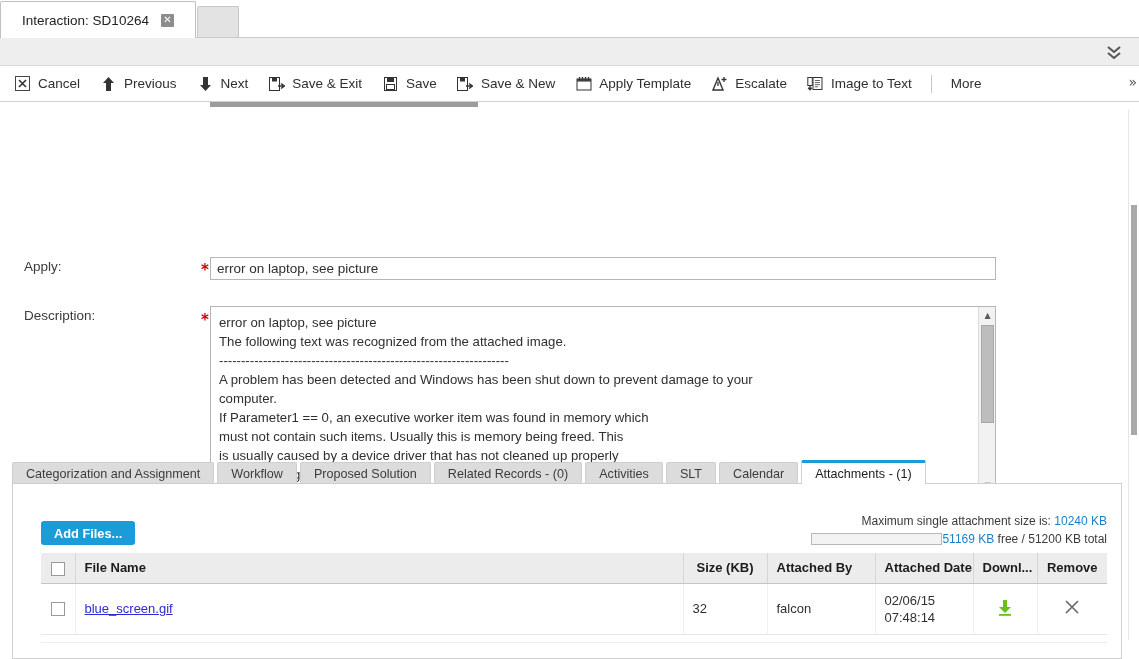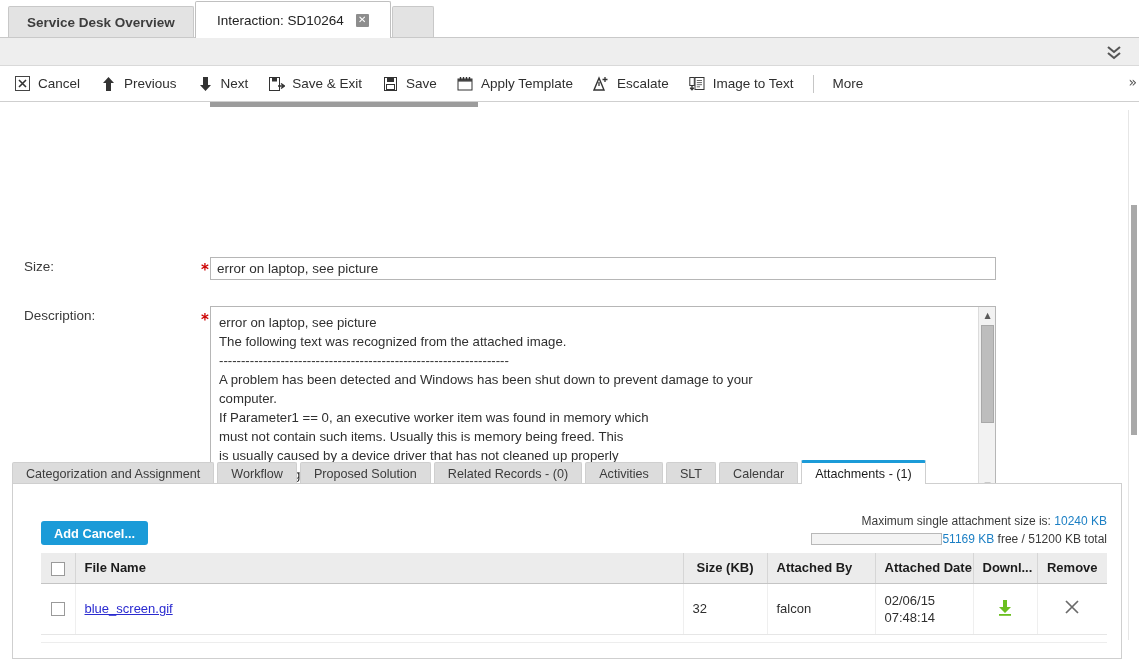--- a/index.html
+++ b/index.html
@@ -208,23 +208,20 @@
   .xmark { display: inline-block; color: #6a6a6a; font-size: 17px;
            font-family: "DejaVu Sans", sans-serif; line-height: 1; cursor: pointer; }
   .tbl-bottomrule { position: absolute; left: 28px; right: 14px; top: 158px;
                     height: 1px; background: #ededed; }
 </style>
 </head>
 <body>
 
 <div class="tabstrip">
   <div class="tabs">
-    <div class="wtab first">
-      <span>Service Desk Overview</span>
-    </div>
     <div class="wtab active">
       <span>Interaction: SD10264</span>
       <span class="tab-close">✕</span>
     </div>
     <div class="wtab blank"></div>
   </div>
 </div>
 <div class="tabstrip-underline"></div>
 
 <div class="graybar"></div>
@@ -280,20 +277,30 @@
     <span class="ic">
       <svg width="15" height="16" viewBox="0 0 15 16">
           <rect x="1.5" y="1.5" width="12" height="13" fill="#fff" stroke="#333"></rect>
           <rect x="4" y="1.5" width="7" height="4.5" fill="#333"></rect>
           <rect x="3.5" y="8.5" width="8" height="5" fill="none" stroke="#333"></rect>
         </svg>
     </span>
     <span>Save</span>
   </div>
 
+  <div class="tbitem">
+    <span class="ic">
+      <svg width="16" height="16" viewBox="0 0 16 16">
+          <rect x="0.5" y="1.5" width="10" height="13" fill="#fff" stroke="#333"></rect>
+          <rect x="3" y="1.5" width="5" height="4" fill="#333"></rect>
+          <path d="M9 10 L15 10 M12 7.5 L15.5 10 L12 12.5" stroke="#333" stroke-width="1.5" fill="none"></path>
+        </svg>
+    </span>
+    <span>Save &amp; New</span>
+  </div>
 
 
   <div class="tbitem">
     <span class="ic">
       <svg width="16" height="16" viewBox="0 0 16 16">
           <rect x="1" y="3" width="14" height="11" fill="#fff" stroke="#333"></rect>
           <rect x="1" y="3" width="14" height="2.6" fill="#444"></rect>
           <path d="M3.5 1 L3.5 4 M6.5 1 L6.5 4 M9.5 1 L9.5 4 M12.5 1 L12.5 4" stroke="#333" stroke-width="1.4"></path>
         </svg>
     </span>
@@ -330,21 +337,21 @@
 
   </div>
 </div>
 <div class="tb-chevrons">»</div>
 
 <div class="hscroll-track"></div>
 <div class="hscroll-thumb"></div>
 
 <div class="form">
 
-  <span class="lbl" style="left:24px; top:149px;">Size:</span>
+  <span class="lbl" style="left:24px; top:149px;">Apply:</span>
   <span class="req" style="left:201px; top:153px;">*</span>
   <input class="titlefield" value="error on laptop, see picture" style="">
 
   <span class="lbl" style="left:24px; top:198px;">Description:</span>
   <span class="req" style="left:201px; top:203px;">*</span>
 
   <div class="descwrap">
     <div class="descbody">error on laptop, see picture
 The following text was recognized from the attached image.
 ------------------------------------------------------------------
@@ -390,21 +397,21 @@
       <span>Calendar</span>
     </div>
   <div class="ltab active">
       <span>Attachments - (1)</span>
     </div>
 </div>
 
 <div class="panel">
   <div class="panel-inner">
 
-    <button class="addfiles">Add Cancel...</button>
+    <button class="addfiles">Add Files...</button>
 
     <div class="quota">
       <div class="l1">
         <span>Maximum single attachment size is:</span>
         <span class="blue">10240 KB</span>
       </div>
       <div class="l2">
         <span class="qbar"></span>
         <span>
           <span class="blue">51169 KB</span>

